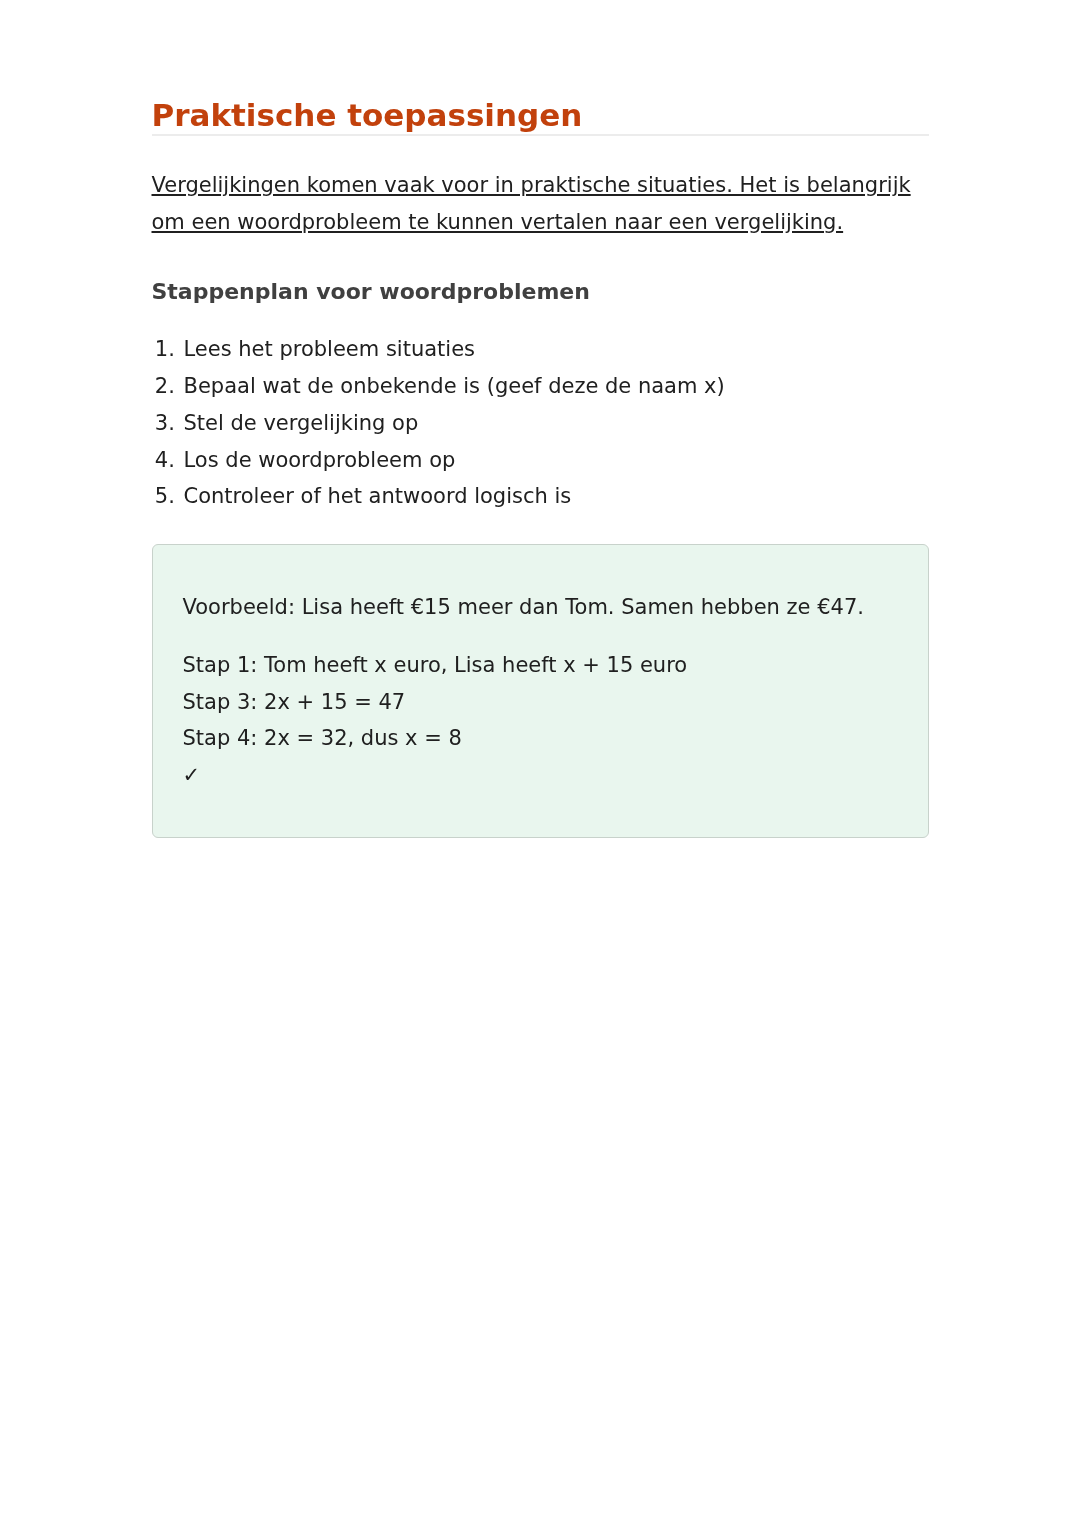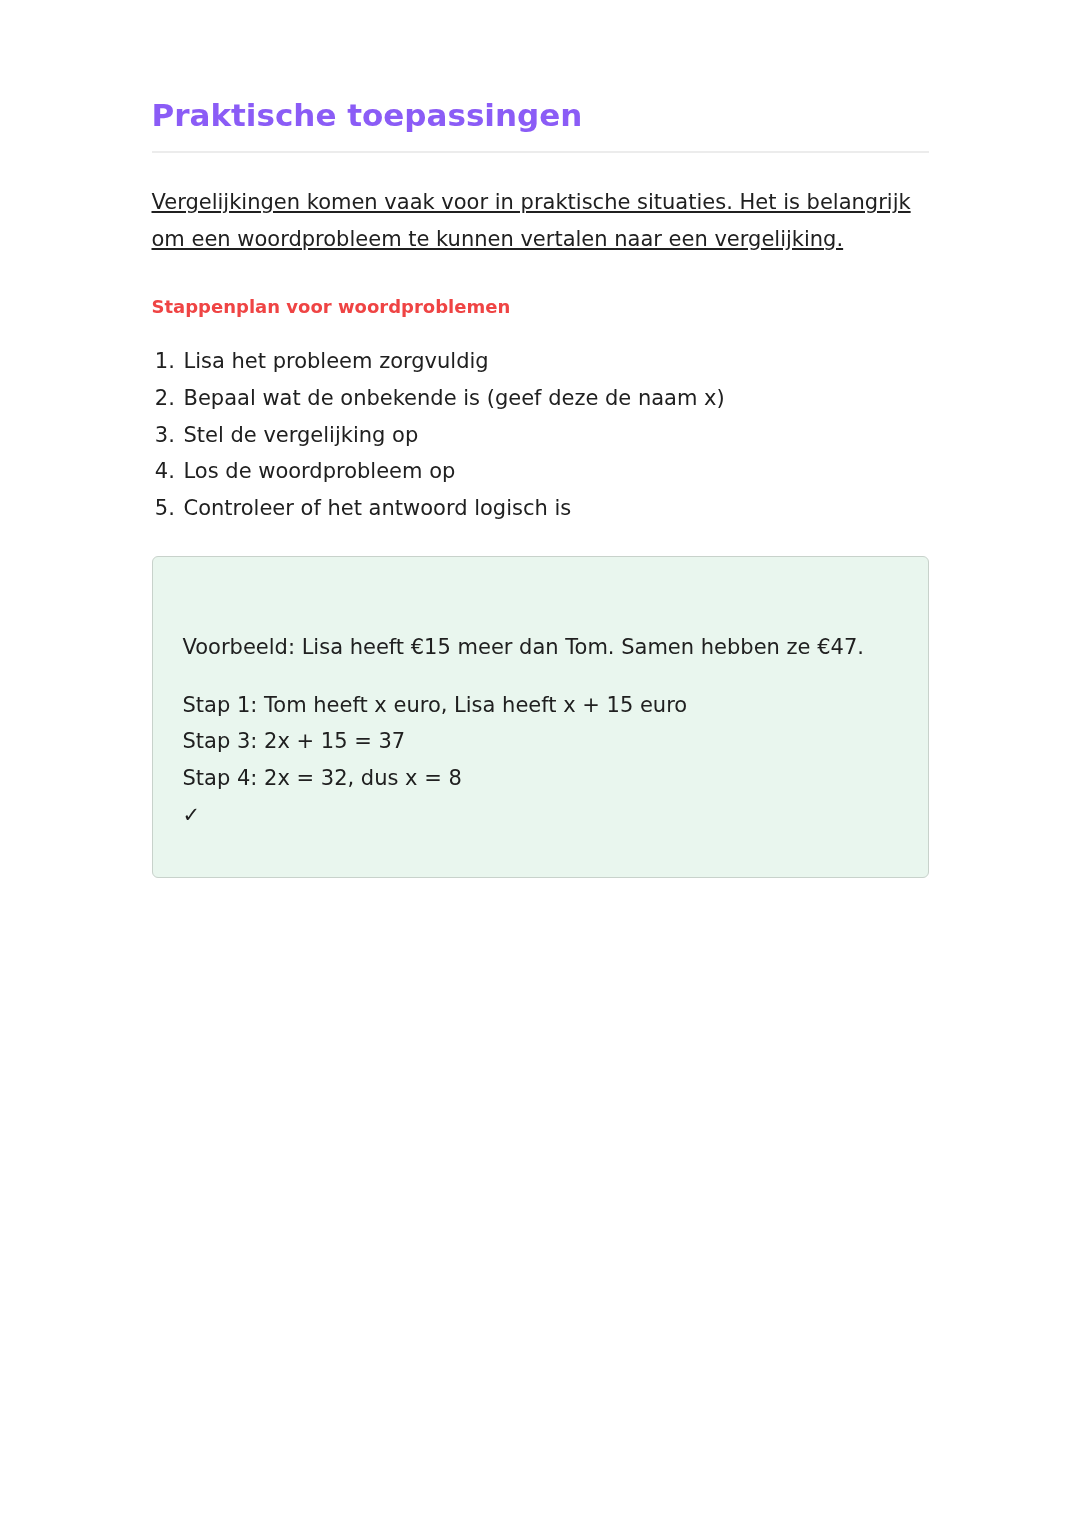--- a/index.html
+++ b/index.html
@@ -17,54 +17,54 @@
   .content {
     width: 777px;
     margin: 0 auto;
     padding-top: 97px;
   }
   h1.page-title {
     margin: 0;
     font-size: 31px;
     line-height: 1.2;
     font-weight: bold;
-    color: #8b5cf6;
-    padding-bottom: 17px;
+    color: #c2410c;
+    padding-bottom: 0;
     border-bottom: 2px solid #ececec;
   }
   p.intro {
     margin: 31px 0 0 0;
     font-size: 21px;
     line-height: 1.75;
     color: #202020;
     text-decoration: underline;
   }
   h2.section-heading {
     margin: 37px 0 0 0;
-    font-size: 18px;
+    font-size: 22px;
     line-height: 1.3;
     font-weight: bold;
-    color: #ef4444;
+    color: #404040;
   }
   ol.steps {
     margin: 25px 0 0 0;
     padding-left: 30px;
     font-size: 21px;
     line-height: 1.75;
     color: #202020;
   }
   ol.steps li {
     padding-left: 2px;
   }
   .example-box {
     margin-top: 29px;
     background: #e9f6ee;
     border: 1px solid #c8d2cb;
     border-radius: 6px;
-    padding: 72px 30px 42px 30px;
+    padding: 44px 30px 42px 30px;
     font-size: 21px;
     line-height: 1.75;
     color: #202020;
   }
   .example-box .para {
     margin: 0 0 21px 0;
   }
   .example-box .para:last-child {
     margin-bottom: 1px;
   }
@@ -77,35 +77,35 @@
 
 <main class="content">
 
   <h1 class="page-title">Praktische toepassingen</h1>
 
   <p class="intro">Vergelijkingen komen vaak voor in praktische situaties. Het is belangrijk om een woordprobleem te kunnen vertalen naar een vergelijking.</p>
 
   <h2 class="section-heading">Stappenplan voor woordproblemen</h2>
 
   <ol class="steps">
-    <li>Lisa het probleem zorgvuldig</li>
+    <li>Lees het probleem situaties</li>
     <li>Bepaal wat de onbekende is (geef deze de naam x)</li>
     <li>Stel de vergelijking op</li>
     <li>Los de woordprobleem op</li>
     <li>Controleer of het antwoord logisch is</li>
   </ol>
 
   <section class="example-box">
 
     <div class="para">
       <div class="line">Voorbeeld: Lisa heeft €15 meer dan Tom. Samen hebben ze €47.</div>
     </div>
 
     <div class="para">
       <div class="line">Stap 1: Tom heeft x euro, Lisa heeft x + 15 euro</div>
-      <div class="line">Stap 3: 2x + 15 = 37</div>
+      <div class="line">Stap 3: 2x + 15 = 47</div>
       <div class="line">Stap 4: 2x = 32, dus x = 8</div>
       <div class="line">✓</div>
     </div>
 
   </section>
 
 </main>
 
 </body></html>

